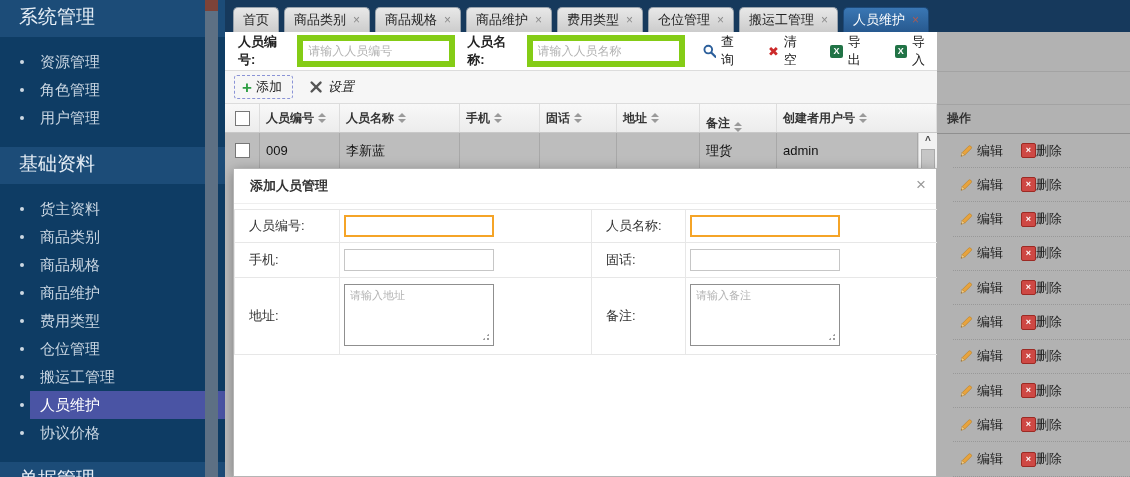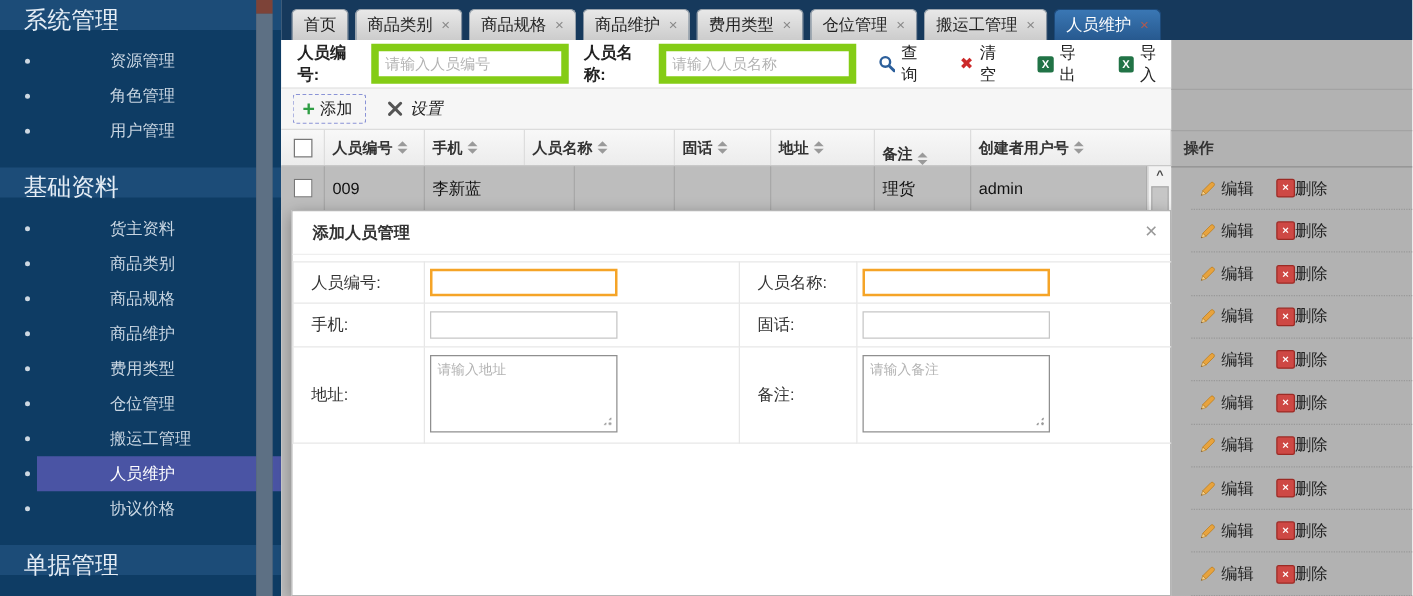--- a/index.html
+++ b/index.html
@@ -1,22 +1,22 @@
 <!DOCTYPE html>
 <html><head>
 <meta charset="utf-8">
 <style>
   html,body{margin:0;padding:0;}
   body{width:1130px;height:477px;position:relative;overflow:hidden;background:#fff;
        font-family:"Liberation Sans","DejaVu Sans",sans-serif;}
   
   #sidebar{position:absolute;left:0;top:0;width:225px;height:477px;background:#0e3c64;overflow:hidden;}
-  .band{height:24px;background:#1c4c78;color:#e6eef6;font-size:19px;line-height:34px;padding-left:19px;cursor:pointer;}
+  .band{height:37px;background:#1c4c78;color:#e6eef6;font-size:19px;line-height:34px;padding-left:19px;cursor:pointer;}
   .side-ul{list-style:none;margin:0;padding:11px 0 15px 0;}
-  .side-li{position:relative;height:28px;line-height:28px;padding-left:88px;font-size:13px;color:#c9d6e2;cursor:pointer;}
+  .side-li{position:relative;height:28px;line-height:28px;padding-left:40px;font-size:15px;color:#c9d6e2;cursor:pointer;}
   .side-li::before{content:"";position:absolute;left:20px;top:12px;width:4px;height:4px;border-radius:50%;background:#cdd8e2;}
   .side-li.active{background:linear-gradient(to right,transparent 30px,#4a54a4 30px);color:#fff;}
   #side-scroll{position:absolute;left:205px;top:0;width:13px;height:477px;background:#43566a;}
   #side-scroll .btn-up{height:11px;background:#7d4338;cursor:pointer;}
   #side-scroll .thumb{position:absolute;top:11px;bottom:0;left:0;right:0;background:#5d7084;cursor:pointer;}
   
   #main{position:absolute;left:225px;top:0;width:905px;height:477px;}
   #tabbar{height:32px;background:#16395c;display:flex;align-items:flex-end;padding-left:8px;box-sizing:border-box;gap:5px;}
   .tab{height:25px;line-height:24px;padding:0 9px;background:linear-gradient(#e8e8e8,#cccccc);
        border:1px solid #98a2ac;border-bottom:none;border-radius:5px 5px 0 0;font-size:13px;color:#222;
@@ -201,29 +201,29 @@
         <div class="hcell cb" style="width: 35px;">
           <span class="cbx"></span>
         </div>
         <div class="hcell" style="width: 80px;">
           <span>人员编号</span>
           <span class="sort">
             <i class="up"></i>
             <i class="dn"></i>
           </span>
         </div>
+        <div class="hcell" style="width: 120px;">
+          <span>人员名称</span>
+          <span class="sort">
+            <i class="up"></i>
+            <i class="dn"></i>
+          </span>
+        </div>
         <div class="hcell" style="width: 80px;">
           <span>手机</span>
-          <span class="sort">
-            <i class="up"></i>
-            <i class="dn"></i>
-          </span>
-        </div>
-        <div class="hcell" style="width: 120px;">
-          <span>人员名称</span>
           <span class="sort">
             <i class="up"></i>
             <i class="dn"></i>
           </span>
         </div>
         <div class="hcell" style="width: 77px;">
           <span>固话</span>
           <span class="sort">
             <i class="up"></i>
             <i class="dn"></i>

